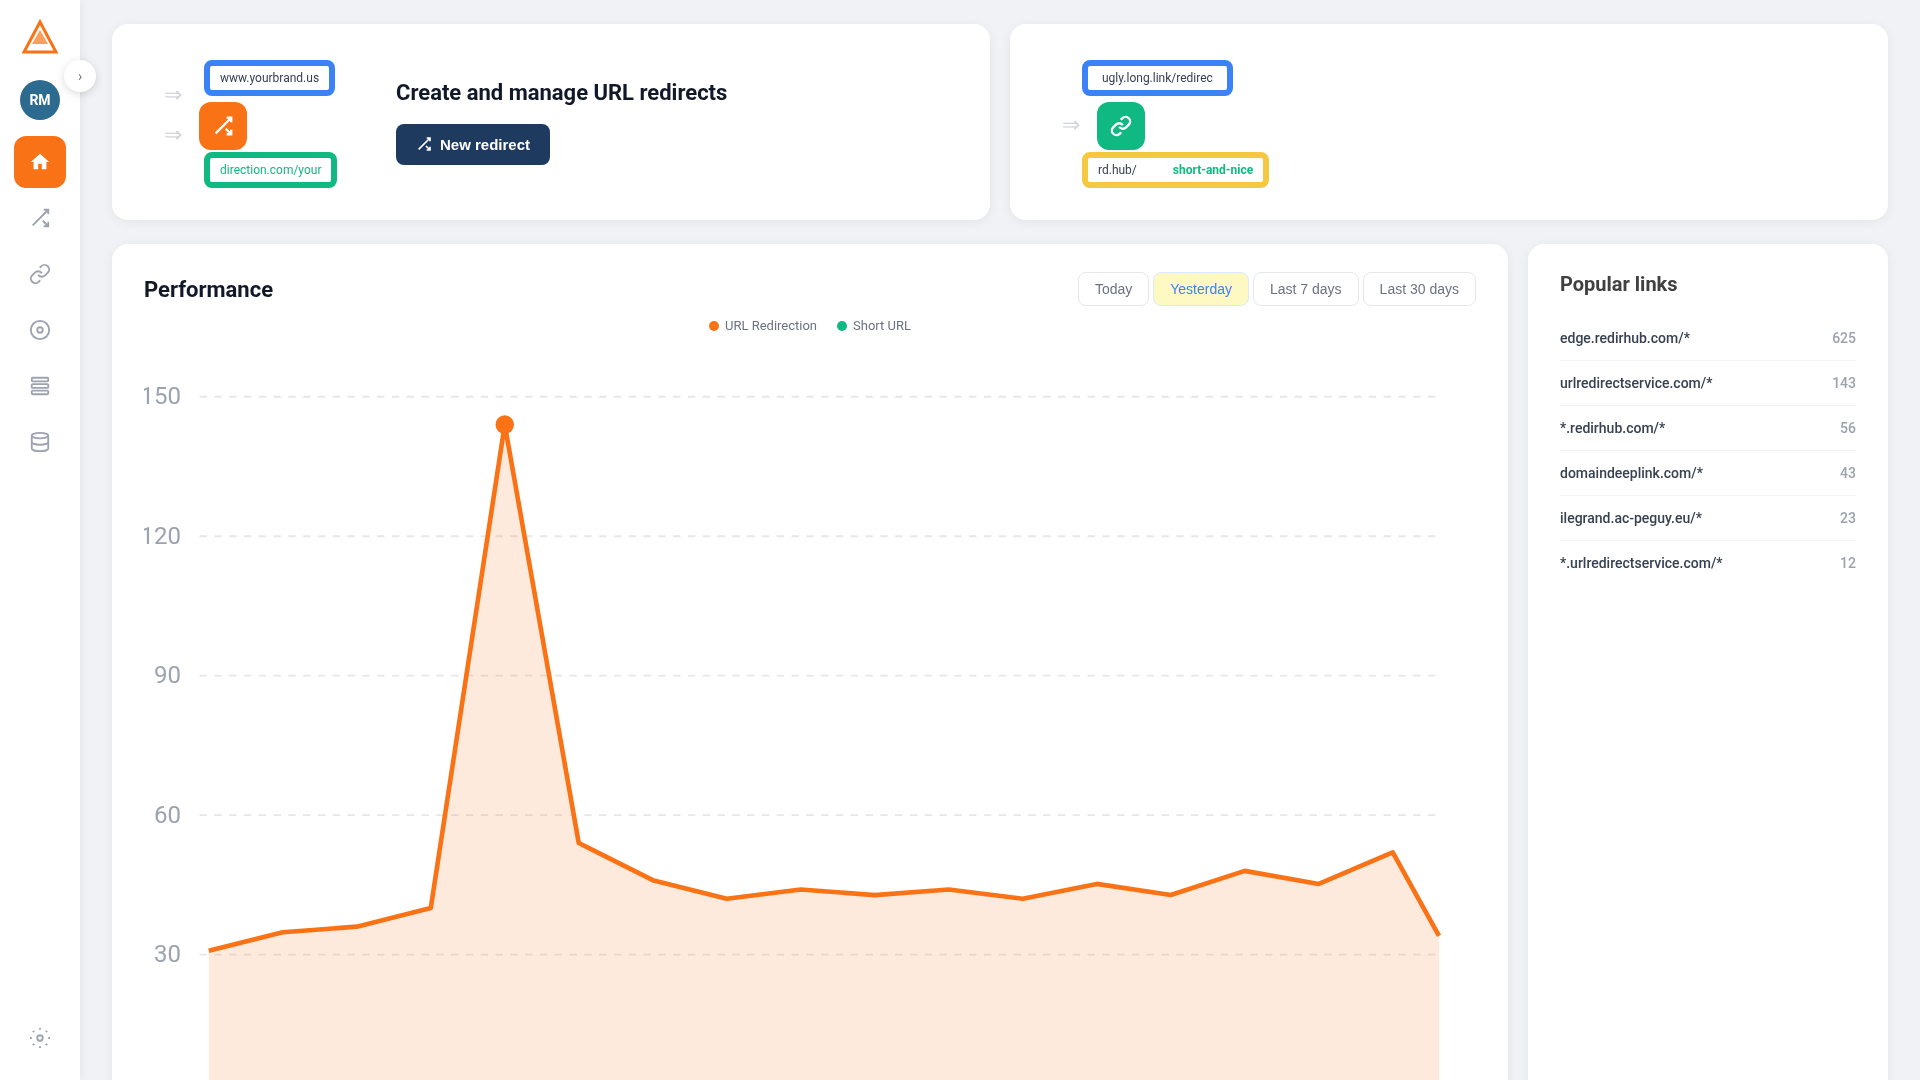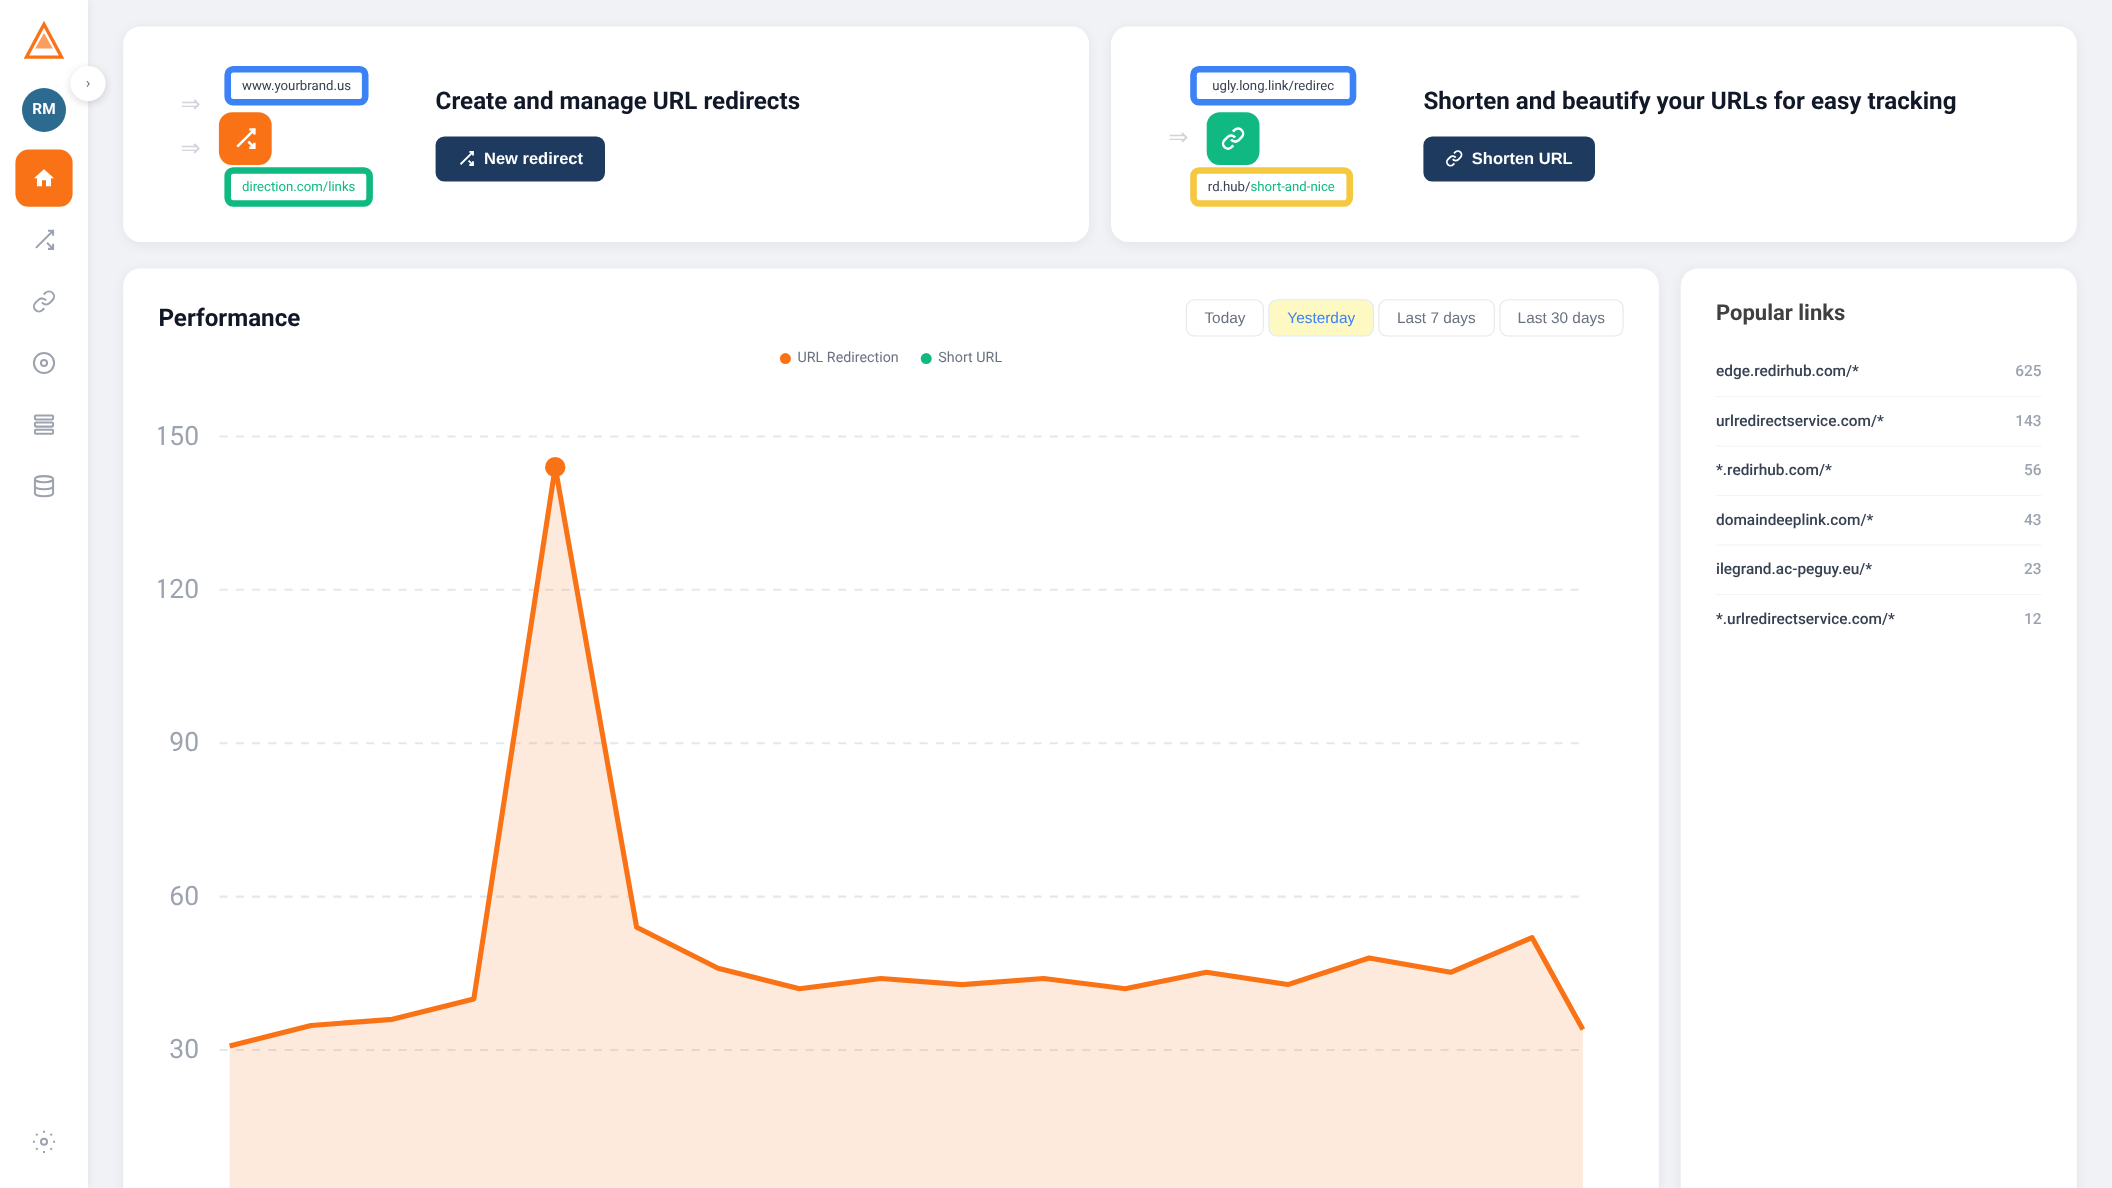--- a/index.html
+++ b/index.html
@@ -379,21 +379,21 @@
         <div style="position:absolute; top:30px; left:20px; color:#d1d5db; font-size:22px;">⇒</div>
         <div style="position:absolute; top:70px; left:20px; color:#d1d5db; font-size:22px;">⇒</div>
 
         <div class="illus-icon orange" style="left:55px; top:50px;">
           <svg width="22" height="22" viewBox="0 0 24 24" fill="none" stroke="white" stroke-width="2.5">
             <path d="M16 3h5v5M4 20L21 3M21 16v5h-5M15 15l6 6"></path>
           </svg>
         </div>
 
         <div class="illus-box green-border" style="top:100px; left:60px; font-size:12px; padding:5px 10px;">
-          <span>direction.com/links</span>
+          <span>direction.com/your</span>
         </div>
       </div>
       <div class="card-content">
         <div class="card-title">Create and manage URL redirects</div>
         <button class="card-btn">
           <svg width="16" height="16" viewBox="0 0 24 24" fill="none" stroke="white" stroke-width="2.5">
             <path d="M16 3h5v5M4 20L21 3M21 16v5h-5M15 15l6 6"></path>
           </svg>
           <span>New redirect</span>
         </button>
@@ -410,32 +410,22 @@
         <div style="position:absolute; top:60px; left:20px; color:#d1d5db; font-size:22px;">⇒</div>
 
         <div class="illus-icon green" style="left:55px; top:50px;">
           <svg width="22" height="22" viewBox="0 0 24 24" fill="none" stroke="white" stroke-width="2.5">
             <path d="M10 13a5 5 0 007.54.54l3-3a5 5 0 00-7.07-7.07l-1.72 1.71"></path>
             <path d="M14 11a5 5 0 00-7.54-.54l-3 3a5 5 0 007.07 7.07l1.71-1.71"></path>
           </svg>
         </div>
 
         <div class="illus-box" style="top:100px; left:40px; font-size:12px; padding:5px 10px; border-color:#f5c842;">
-          <span style="color:#374151;">rd.hub/</span><span style="color:#10b981; font-weight:400;">short-and-nice</span>
-        </div>
-      </div>
-      <div class="card-content">
-        <div class="card-title">Shorten and beautify your URLs for easy tracking</div>
-        <button class="card-btn">
-          <svg width="16" height="16" viewBox="0 0 24 24" fill="none" stroke="white" stroke-width="2.5">
-            <path d="M10 13a5 5 0 007.54.54l3-3a5 5 0 00-7.07-7.07l-1.72 1.71"></path>
-            <path d="M14 11a5 5 0 00-7.54-.54l-3 3a5 5 0 007.07 7.07l1.71-1.71"></path>
-          </svg>
-          <span>Shorten URL</span>
-        </button>
+          <span style="color:#374151;">rd.hub/</span><span style="color:#10b981; font-weight:700;margin-left:36px;">short-and-nice</span>
+        </div>
       </div>
     </div>
 
   </div>
 
   <div class="bottom-row">
 
     <div class="perf-card">
       <div class="perf-header">
         <div class="perf-title">Performance</div>

